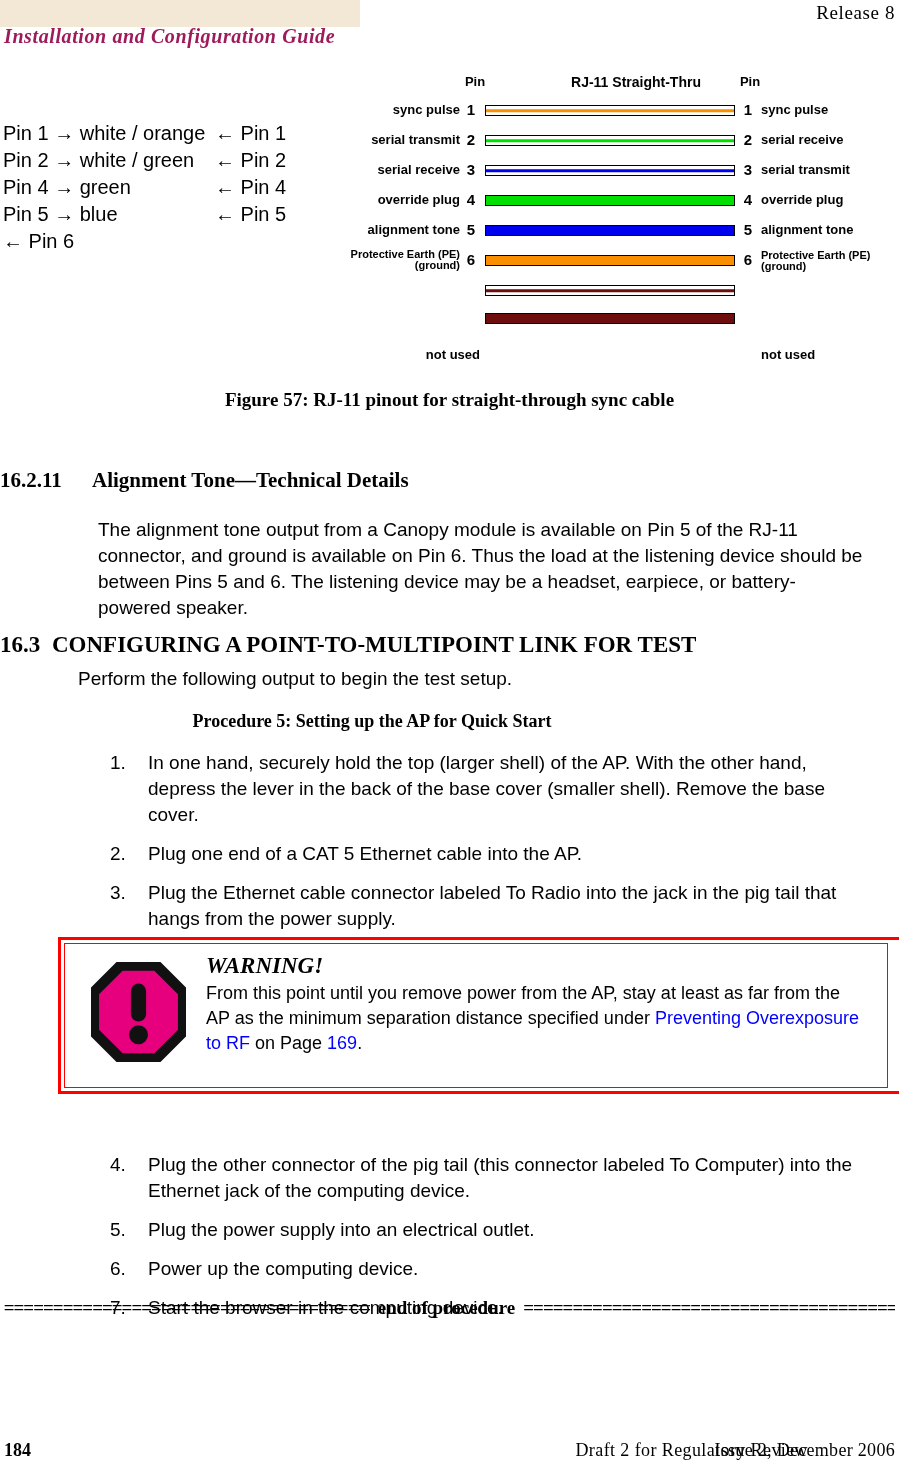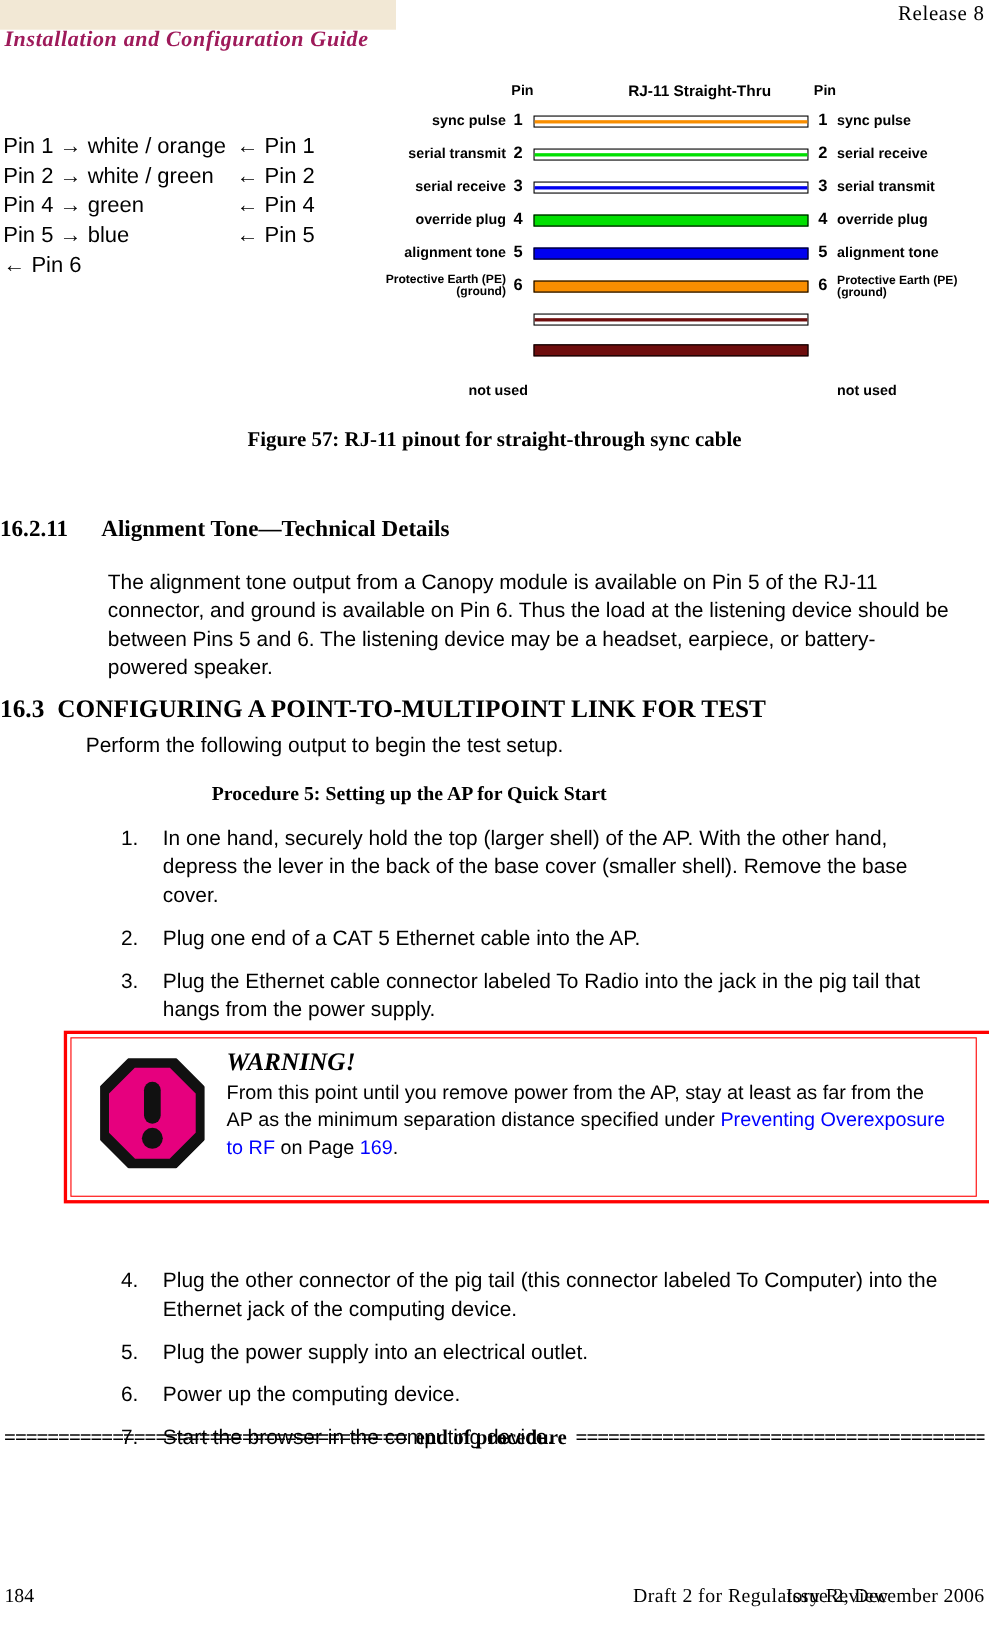--- a/index.html
+++ b/index.html
@@ -368,21 +368,21 @@
     position: absolute;
     left: 0;
     top: 1440px;
     width: 899px;
     height: 30px;
     font-family: "Liberation Serif", serif;
     font-size: 18px;
   }
   .footer-page {
     position: absolute;
-    left: 4px; top: 0;
+    left: 4px; top: 0; font-weight: bold;
   }
   .footer-center {
     position: absolute;
     left: 16px; top: 0;
     width: 792px;
     text-align: right;
     letter-spacing: 0.4px;
   }
   .footer-right {
     position: absolute;

